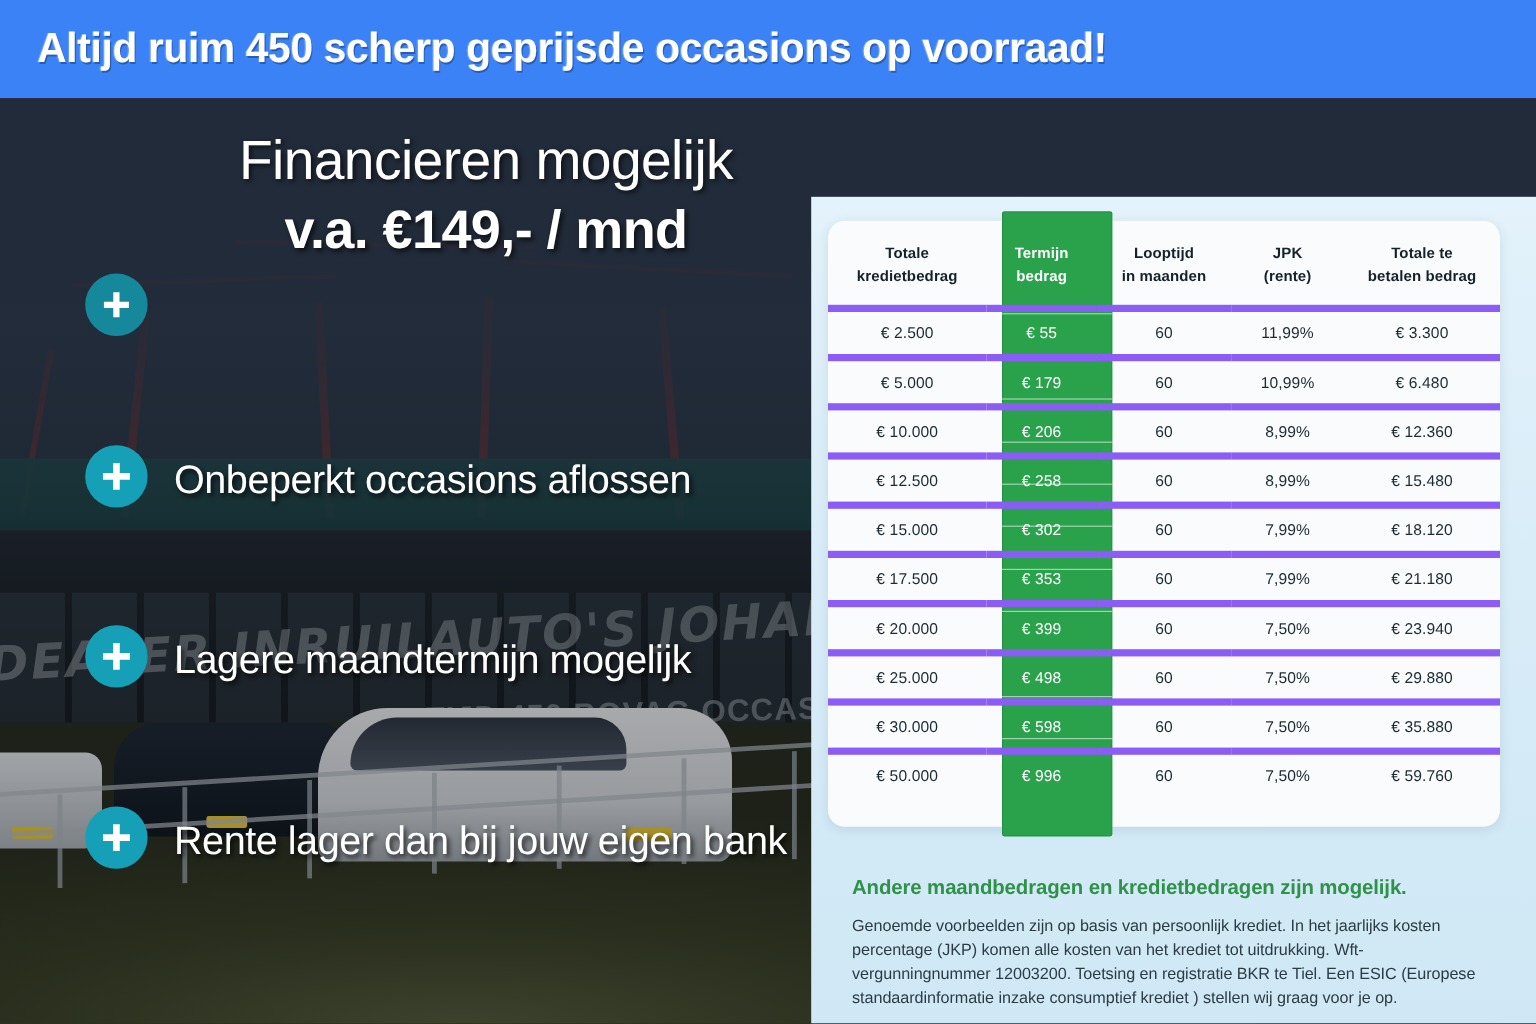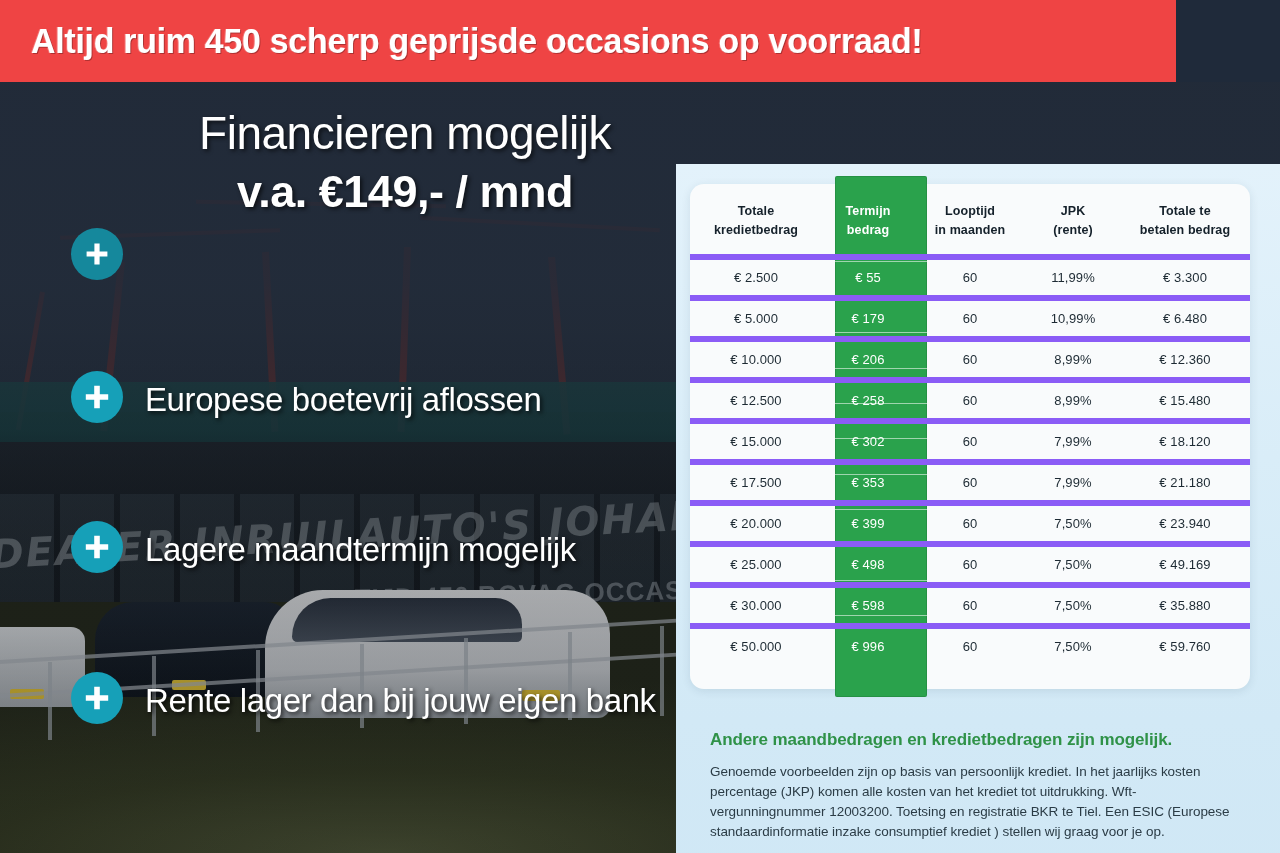--- a/index.html
+++ b/index.html
@@ -3,22 +3,22 @@
 <meta charset="utf-8">
 <style>
   * { margin:0; padding:0; box-sizing:border-box; }
   html,body{ width:1280px; height:853px; overflow:hidden; background:#1f2a3a;
     font-family:"Liberation Sans", sans-serif; }
 
   #stage{ position:relative; width:1280px; height:853px; overflow:hidden; }
 
   
   .banner{
-    position:absolute; left:0; top:0; width:1176px; height:82px;
-    background:#ef4444;
+    position:absolute; left:0; top:0; width:1280px; height:82px;
+    background:#3b82f6;
     display:flex; align-items:center;
   }
   .banner-text{
     color:#ffffff;
     font-size:35px; font-weight:bold; letter-spacing:-0.3px;
     padding-left:32px; white-space:nowrap;
     text-shadow: 1px 1px 0 rgba(0,0,0,.28), -1px 0 0 rgba(255,255,255,.25);
     font-stretch:condensed;
     transform:scaleX(0.97); transform-origin:left center;
   }
@@ -268,21 +268,21 @@
         <svg width="26" height="26" viewBox="0 0 26 26" aria-hidden="true">
           <path d="M10.4 2.6h5.2v7.8h7.8v5.2h-7.8v7.8h-5.2v-7.8H2.6v-5.2h7.8z" fill="#ffffff"></path>
         </svg>
       </div>
 
       <div class="plus" style="left:71px;top:289px;">
         <svg width="28" height="28" viewBox="0 0 26 26" aria-hidden="true">
           <path d="M10.4 2.6h5.2v7.8h7.8v5.2h-7.8v7.8h-5.2v-7.8H2.6v-5.2h7.8z" fill="#ffffff"></path>
         </svg>
       </div>
-      <div class="feat" style="left:145px;top:299px;">Europese boetevrij aflossen</div>
+      <div class="feat" style="left:145px;top:299px;">Onbeperkt occasions aflossen</div>
 
       <div class="plus" style="left:71px;top:439px;">
         <svg width="28" height="28" viewBox="0 0 26 26" aria-hidden="true">
           <path d="M10.4 2.6h5.2v7.8h7.8v5.2h-7.8v7.8h-5.2v-7.8H2.6v-5.2h7.8z" fill="#ffffff"></path>
         </svg>
       </div>
       <div class="feat" style="left:145px;top:449px;">Lagere maandtermijn mogelijk</div>
 
       <div class="plus" style="left:71px;top:590px;">
         <svg width="28" height="28" viewBox="0 0 26 26" aria-hidden="true">
@@ -383,21 +383,21 @@
                 <td class="c1 hl">€ 399</td>
                 <td class="c2">60</td>
                 <td class="c3">7,50%</td>
                 <td class="c4">€ 23.940</td>
               </tr>
               <tr>
                 <td class="c0">€ 25.000</td>
                 <td class="c1 hl">€ 498</td>
                 <td class="c2">60</td>
                 <td class="c3">7,50%</td>
-                <td class="c4">€ 49.169</td>
+                <td class="c4">€ 29.880</td>
               </tr>
               <tr>
                 <td class="c0">€ 30.000</td>
                 <td class="c1 hl">€ 598</td>
                 <td class="c2">60</td>
                 <td class="c3">7,50%</td>
                 <td class="c4">€ 35.880</td>
               </tr>
               <tr>
                 <td class="c0">€ 50.000</td>

